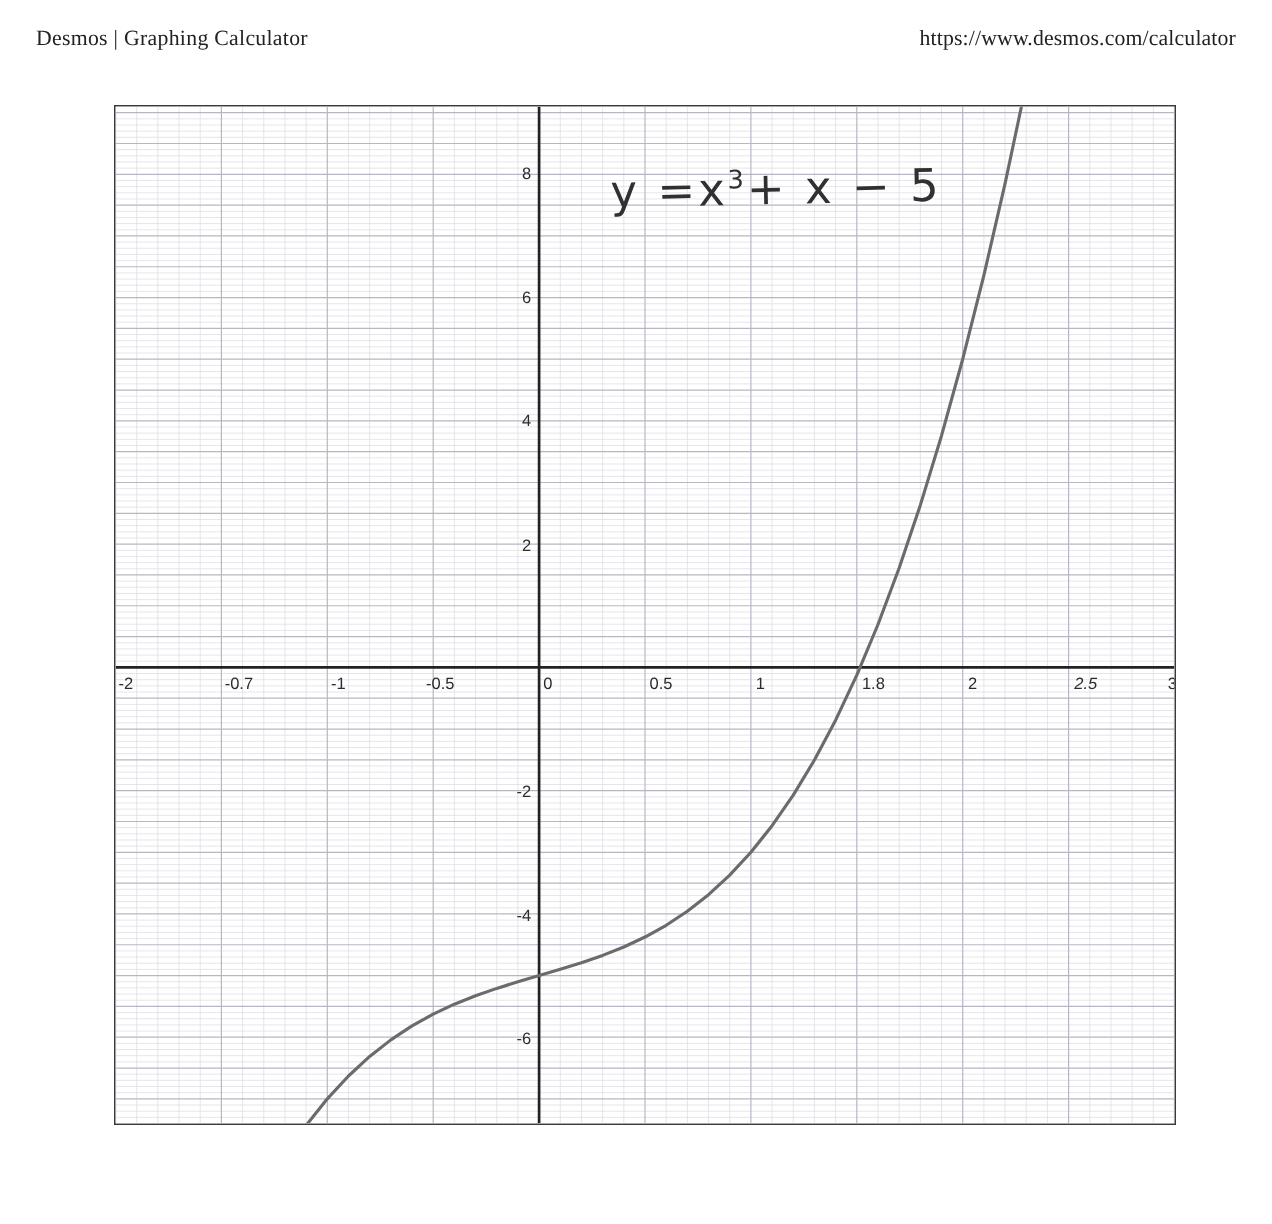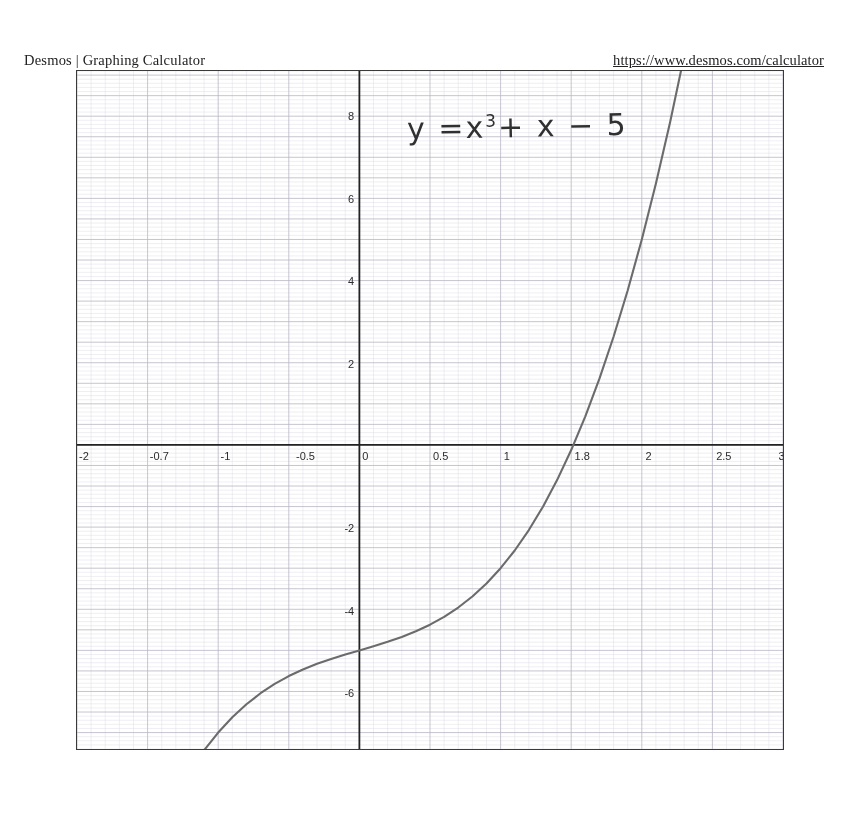--- a/index.html
+++ b/index.html
@@ -16,35 +16,33 @@
     overflow: hidden;
   }
   .page-header {
     position: absolute;
     top: 18px;
     left: 0;
     width: 848px;
     height: 24px;
     display: flex;
     justify-content: space-between;
-    align-items: flex-end;
+    align-items: flex-start;
     padding: 0 24px;
     box-sizing: border-box;
     font-size: 14.5px;
     color: #222;
-    margin-top: 27px;
   }
   .header-left {
     letter-spacing: 0.2px;
     white-space: nowrap;
   }
   .header-right {
     letter-spacing: 0.1px;
     white-space: nowrap;
-    text-decoration: underline;
   }
 
   
   .plot-frame {
     position: absolute;
     left: 76px;
     top: 70px;
     width: 708px;
     height: 680px;
     border: 1px solid #3a3a3a;
@@ -323,27 +321,27 @@
   </svg>
 
   <svg class="curve-layer" viewBox="0 0 708 680" preserveAspectRatio="none" xmlns="http://www.w3.org/2000/svg">
     <path id="curve-path" fill="none" stroke="#6b6b6b" stroke-width="2.1" stroke-linecap="round" stroke-linejoin="round" d="M0.00 993.21 L14.16 942.07 L28.32 895.62 L42.48 853.63 L56.64 815.84 L70.80 782.00 L84.96 751.87 L99.12 725.21 L113.28 701.76 L127.44 681.28 L141.60 663.52 L155.76 648.23 L169.92 635.16 L184.08 624.08 L198.24 614.72 L212.40 606.85 L226.56 600.21 L240.72 594.57 L254.88 589.66 L269.04 585.25 L283.20 581.09 L297.36 576.93 L311.52 572.52 L325.68 567.61 L339.84 561.97 L354.00 555.33 L368.16 547.46 L382.32 538.11 L396.48 527.02 L410.64 513.96 L424.80 498.67 L438.96 480.90 L453.12 460.42 L467.28 436.97 L481.44 410.31 L495.60 380.18 L509.76 346.35 L523.92 308.56 L538.08 266.56 L552.24 220.11 L566.40 168.97 L580.56 112.88 L594.72 51.60 L608.88 -15.12"></path>
   </svg>
 
   <div class="label-layer" id="tick-labels">
       <div class="tick-label x-tick" style="left: 0px; top: 379.03px;">-2</div>
       <div class="tick-label x-tick" style="left: 70.8px; top: 379.03px;">-0.7</div>
       <div class="tick-label x-tick" style="left: 141.6px; top: 379.03px;">-1</div>
-      <div class="tick-label x-tick" style="left: 217px; top: 379.03px; text-align: center;">-0.5</div>
+      <div class="tick-label x-tick" style="left: 205px; top: 379.03px; text-align: center;">-0.5</div>
       <div class="tick-label x-tick" style="left: 283.2px; top: 379.03px;">0</div>
       <div class="tick-label x-tick" style="left: 354px; top: 379.03px;">0.5</div>
       <div class="tick-label x-tick" style="left: 424.8px; top: 379.03px;">1</div>
       <div class="tick-label x-tick" style="left: 495.6px; top: 379.03px;">1.8</div>
       <div class="tick-label x-tick" style="left: 566.4px; top: 379.03px;">2</div>
-      <div class="tick-label x-tick" style="left: 637.2px; top: 379.03px;">2.5</div>
+      <div class="tick-label x-tick" style="left: 637.2px; top: 379.03px; font-style: italic;">2.5</div>
       <div class="tick-label x-tick" style="left: 708px; top: 379.03px; transform: translateX(-105%);">3</div>
       <div class="tick-label y-tick" style="left: 277.2px; top: 45.3333px;">8</div>
       <div class="tick-label y-tick" style="left: 277.2px; top: 127.758px;">6</div>
       <div class="tick-label y-tick" style="left: 277.2px; top: 210.182px;">4</div>
       <div class="tick-label y-tick" style="left: 277.2px; top: 292.606px;">2</div>
       <div class="tick-label y-tick" style="left: 277.2px; top: 457.455px;">-2</div>
       <div class="tick-label y-tick" style="left: 277.2px; top: 539.879px;">-4</div>
       <div class="tick-label y-tick" style="left: 277.2px; top: 622.303px;">-6</div>
     </div>
 

